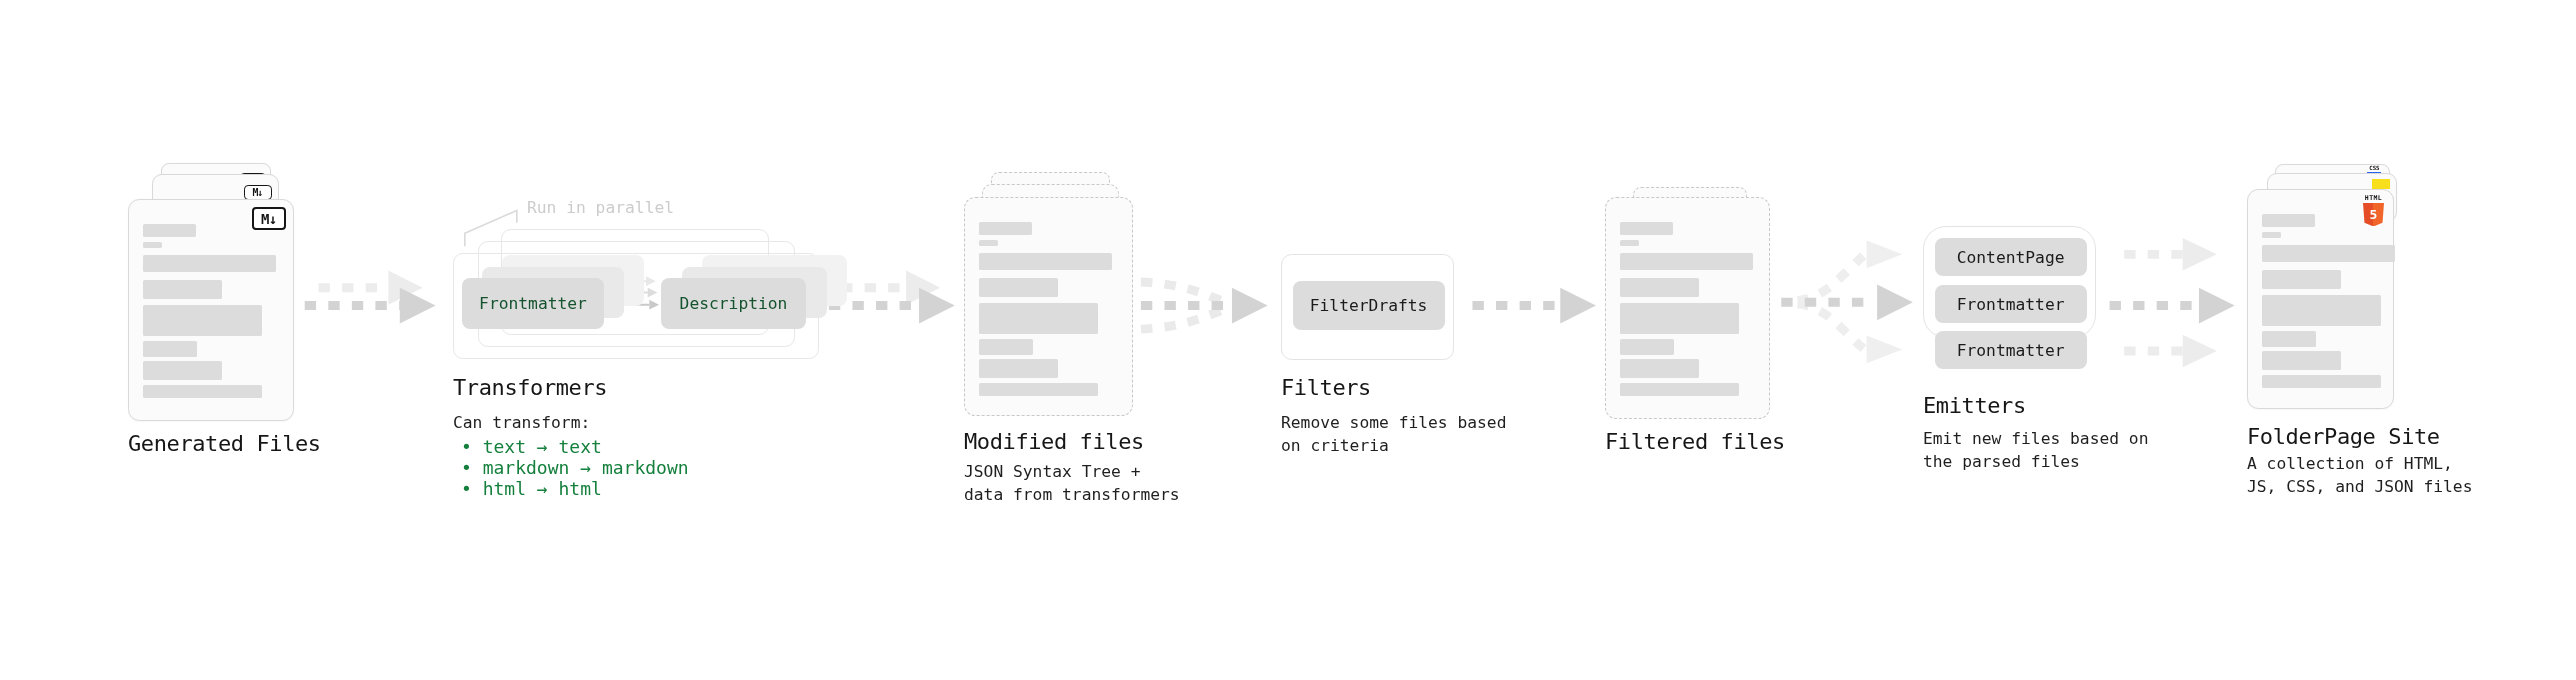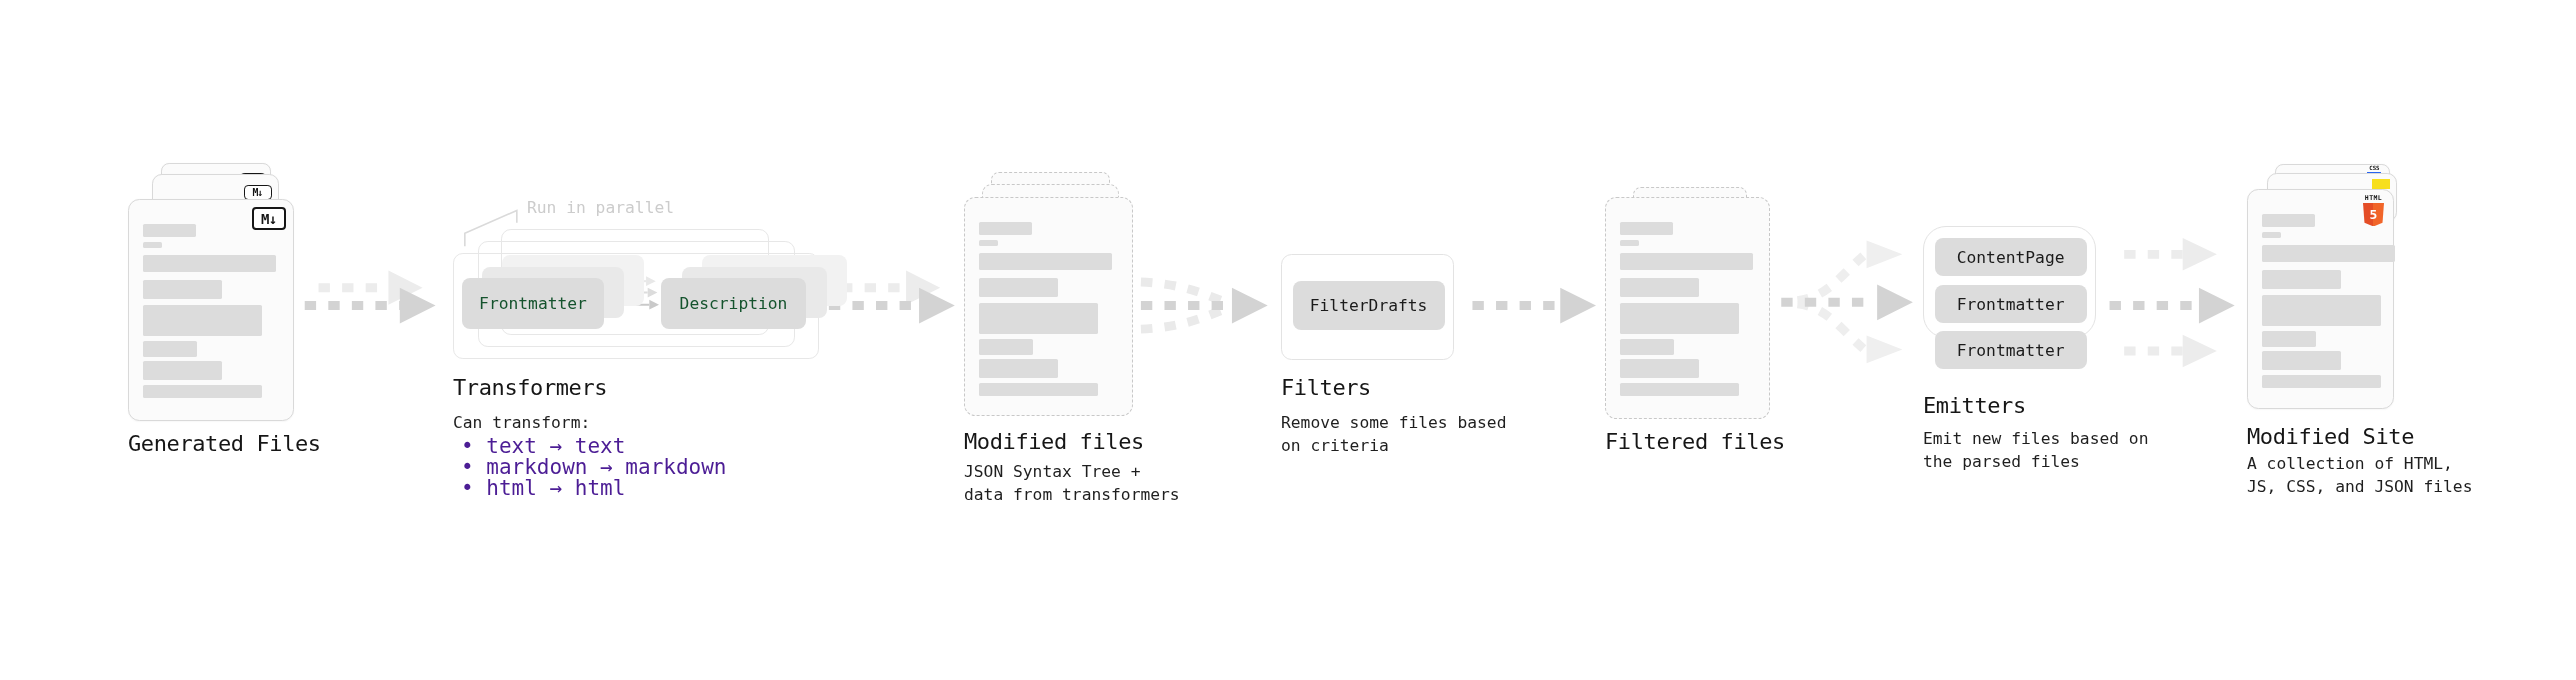--- a/index.html
+++ b/index.html
@@ -66,21 +66,21 @@
   
   .panel { position:absolute; background:#ffffff; border:1.6px solid #e3e3e3; border-radius:10.6px; }
   .ebox {
     position:absolute; left:10.6px; width:152px; height:38px; border-radius:8.1px; background:#dcdcdc;
     display:flex; align-items:center; justify-content:center; font-size:16.3px; color:#1b1b1b; white-space:nowrap;
   }
 
   
   .stage-title { position:absolute; font-size:22px; letter-spacing:-0.4px; color:#161616; white-space:nowrap; }
   .stage-desc  { position:absolute; font-size:16.3px; line-height:23px; color:#1f1f1f; white-space:pre-line; }
-  .bullets     { position:absolute; font-size:21px; line-height:21px; color:#4c1d95; white-space:nowrap; }
+  .bullets     { position:absolute; font-size:18px; line-height:21px; color:#15803d; white-space:nowrap; }
 </style>
 </head>
 <body>
 
 <div class="canvas">
 
   <svg class="arrows" width="2576" height="681" viewBox="0 0 3170 838">
 
     <g>
       <line x1="392" y1="354" x2="478" y2="354" stroke="#ececec" stroke-width="11" stroke-dasharray="14 15"></line>
@@ -256,19 +256,19 @@
       </span>
       <i class="sk-row r1"></i>
       <i class="sk-row r2"></i>
       <i class="sk-row r3"></i>
       <i class="sk-row r4"></i>
       <i class="sk-row r5"></i>
       <i class="sk-row r6"></i>
       <i class="sk-row r7"></i>
       <i class="sk-row r8"></i>
     </div>
-    <div class="stage-title" style="left:2247px;top:424px">Modified Site</div>
+    <div class="stage-title" style="left:2247px;top:424px">FolderPage Site</div>
     <div class="stage-desc" style="left:2247px;top:452px">A collection of HTML,
 JS, CSS, and JSON files</div>
   </div>
 
 </div>
 
 
 </body></html>

